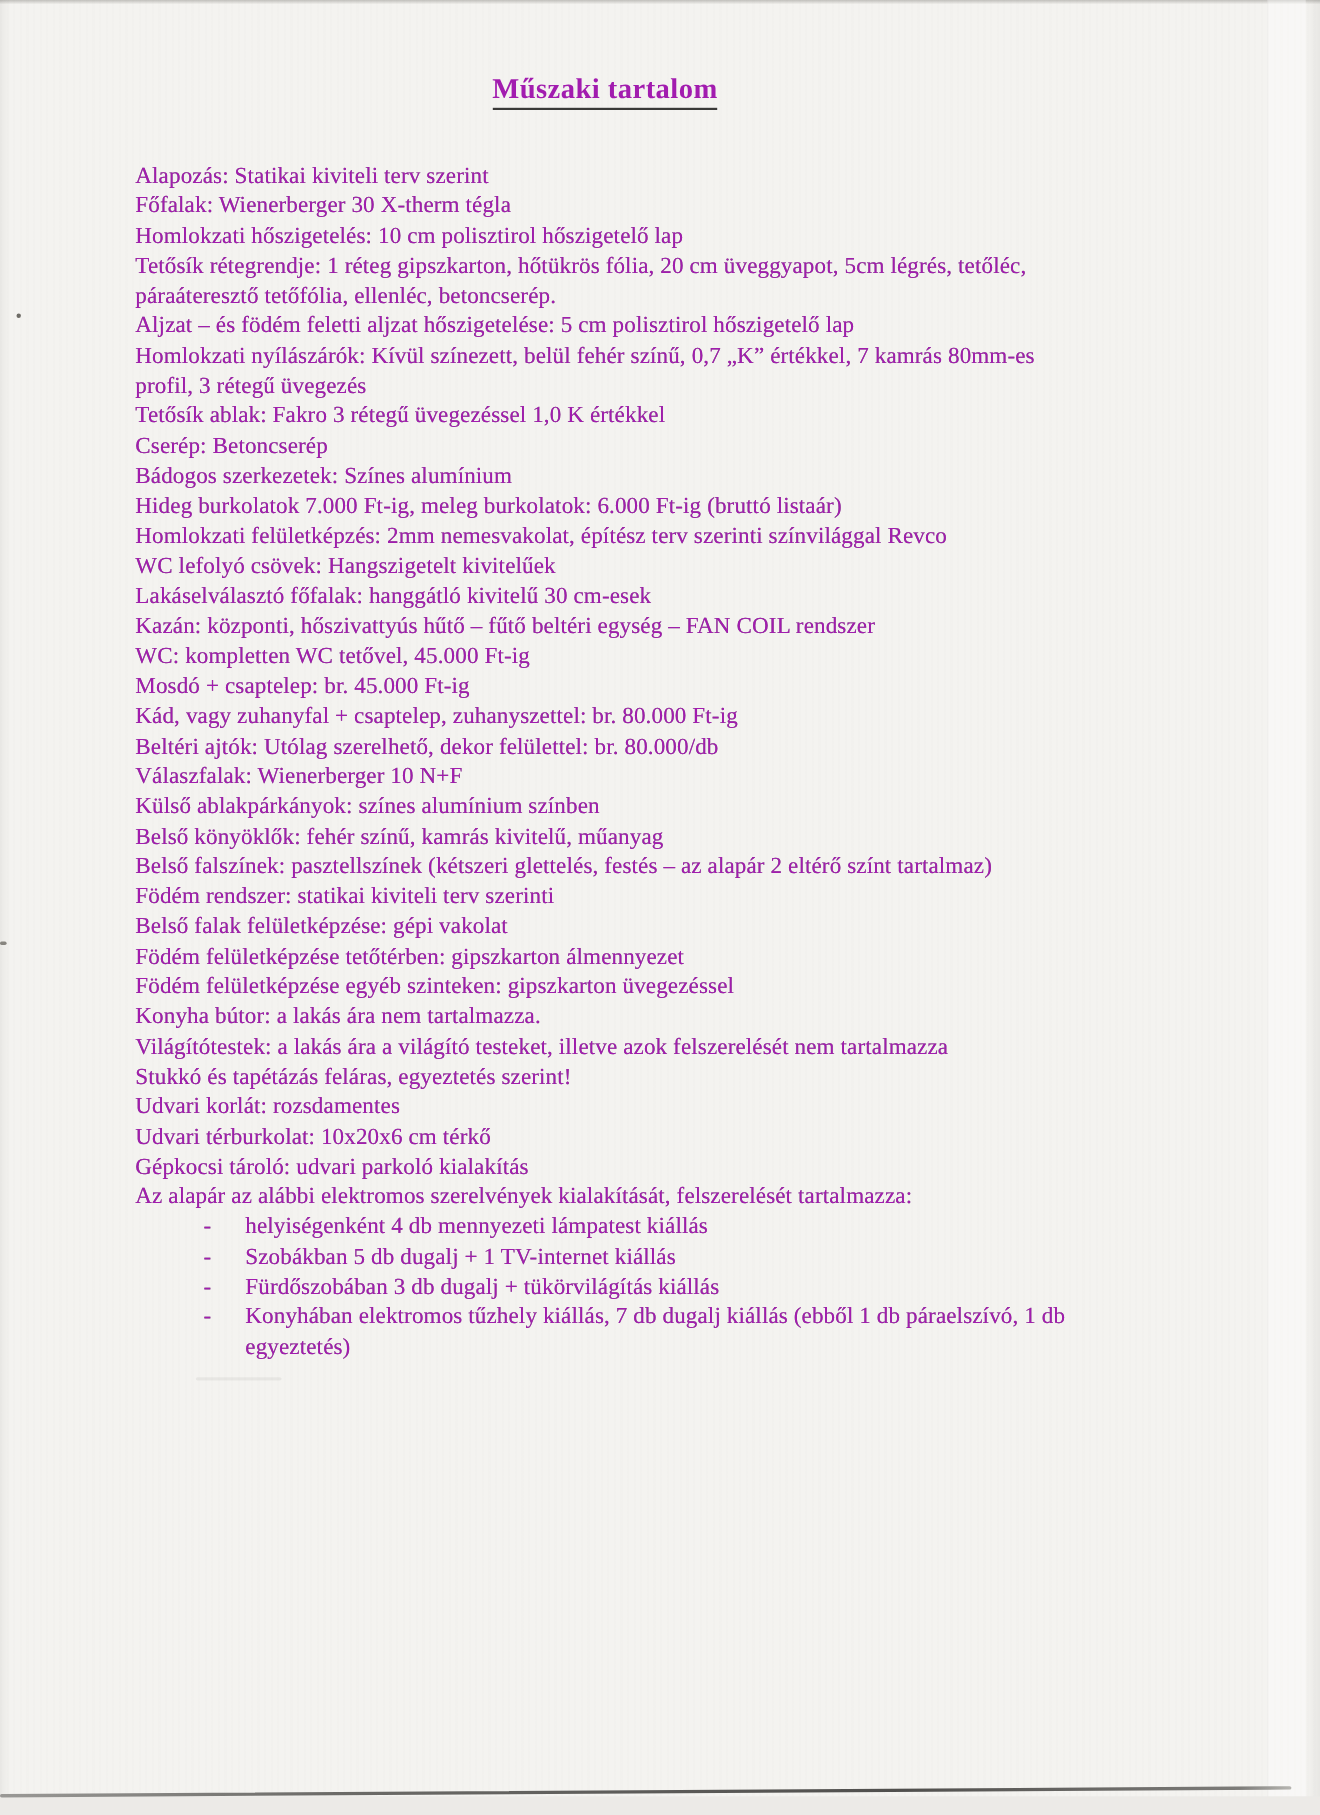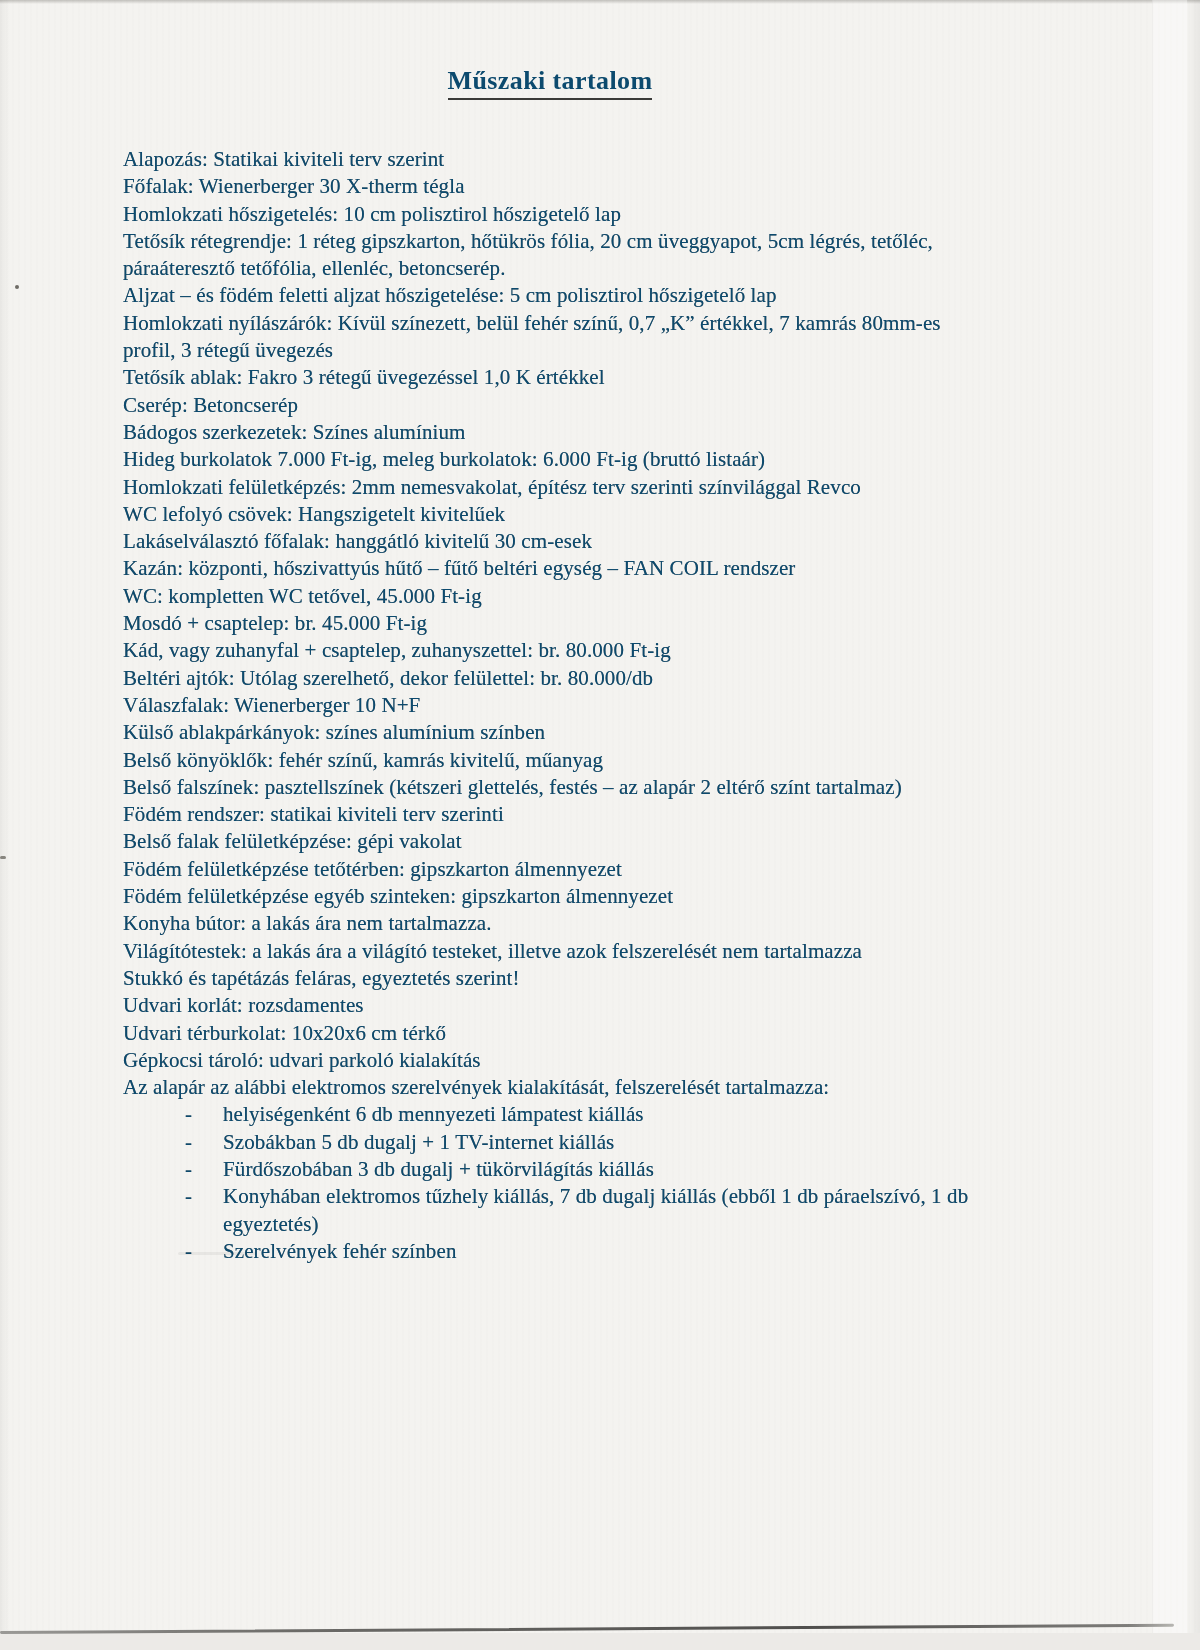--- a/index.html
+++ b/index.html
@@ -7,21 +7,21 @@
     padding: 0;
     background: #e9e8e5;
   }
   .page {
     position: relative;
     width: 1200px;
     height: 1650px;
     background: #f4f3f0;
     overflow: hidden;
     font-family: "Liberation Serif", "DejaVu Serif", serif;
-    color: #0c4a6e;
+    color: #a21caf;
   }
   
   .page::before {
     content: "";
     position: absolute;
     inset: 0;
     background: repeating-linear-gradient(
       90deg,
       rgba(0,0,0,0.008) 0px, rgba(0,0,0,0.008) 2px,
       rgba(255,255,255,0.012) 2px, rgba(255,255,255,0.012) 6px
@@ -163,45 +163,42 @@
     <div class="line">Mosdó + csaptelep: br. 45.000 Ft-ig</div>
     <div class="line">Kád, vagy zuhanyfal + csaptelep, zuhanyszettel: br. 80.000 Ft-ig</div>
     <div class="line">Beltéri ajtók: Utólag szerelhető, dekor felülettel: br. 80.000/db</div>
     <div class="line">Válaszfalak: Wienerberger 10 N+F</div>
     <div class="line">Külső ablakpárkányok: színes alumínium színben</div>
     <div class="line">Belső könyöklők: fehér színű, kamrás kivitelű, műanyag</div>
     <div class="line">Belső falszínek: pasztellszínek (kétszeri glettelés, festés – az alapár 2 eltérő színt tartalmaz)</div>
     <div class="line">Födém rendszer: statikai kiviteli terv szerinti</div>
     <div class="line">Belső falak felületképzése: gépi vakolat</div>
     <div class="line">Födém felületképzése tetőtérben: gipszkarton álmennyezet</div>
-    <div class="line">Födém felületképzése egyéb szinteken: gipszkarton álmennyezet</div>
+    <div class="line">Födém felületképzése egyéb szinteken: gipszkarton üvegezéssel</div>
     <div class="line">Konyha bútor: a lakás ára nem tartalmazza.</div>
     <div class="line">Világítótestek: a lakás ára a világító testeket, illetve azok felszerelését nem tartalmazza</div>
     <div class="line">Stukkó és tapétázás feláras, egyeztetés szerint!</div>
     <div class="line">Udvari korlát: rozsdamentes</div>
     <div class="line">Udvari térburkolat: 10x20x6 cm térkő</div>
     <div class="line">Gépkocsi tároló: udvari parkoló kialakítás</div>
     <div class="line">Az alapár az alábbi elektromos szerelvények kialakítását, felszerelését tartalmazza:</div>
 
     <div class="line bullet">
-      <span class="dash">-</span><span>helyiségenként 6 db mennyezeti lámpatest kiállás</span>
+      <span class="dash">-</span><span>helyiségenként 4 db mennyezeti lámpatest kiállás</span>
     </div>
     <div class="line bullet">
       <span class="dash">-</span><span>Szobákban 5 db dugalj + 1 TV-internet kiállás</span>
     </div>
     <div class="line bullet">
       <span class="dash">-</span><span>Fürdőszobában 3 db dugalj + tükörvilágítás kiállás</span>
     </div>
     <div class="line bullet">
       <span class="dash">-</span><span>Konyhában elektromos tűzhely kiállás, 7 db dugalj kiállás (ebből 1 db páraelszívó, 1 db</span>
     </div>
     <div class="line bullet-cont">egyeztetés)</div>
-    <div class="line bullet">
-      <span class="dash">-</span><span>Szerelvények fehér színben</span>
-    </div>
   </div>
 
   <div class="speck-1"></div>
   <div class="speck-2"></div>
   <div class="smudge-1"></div>
 
   <div class="below-edge-area"></div>
   <div class="bottom-paper-edge"></div>
 
 </div>

